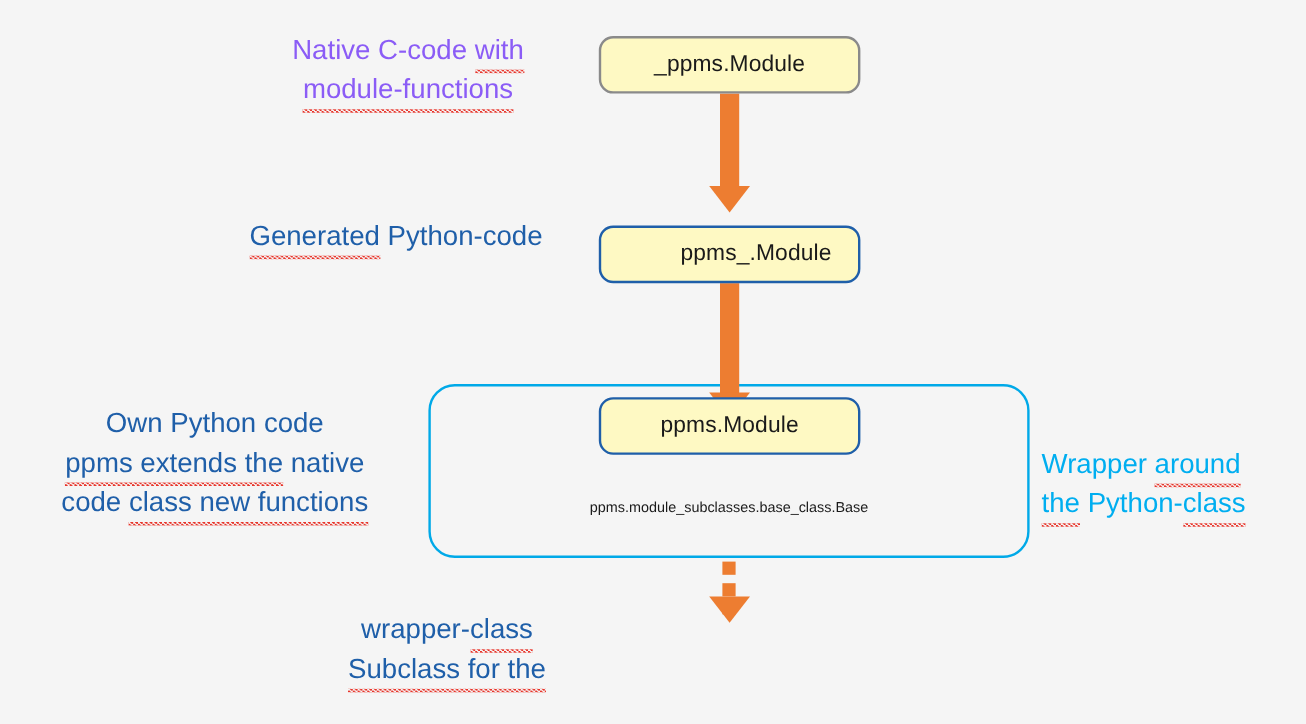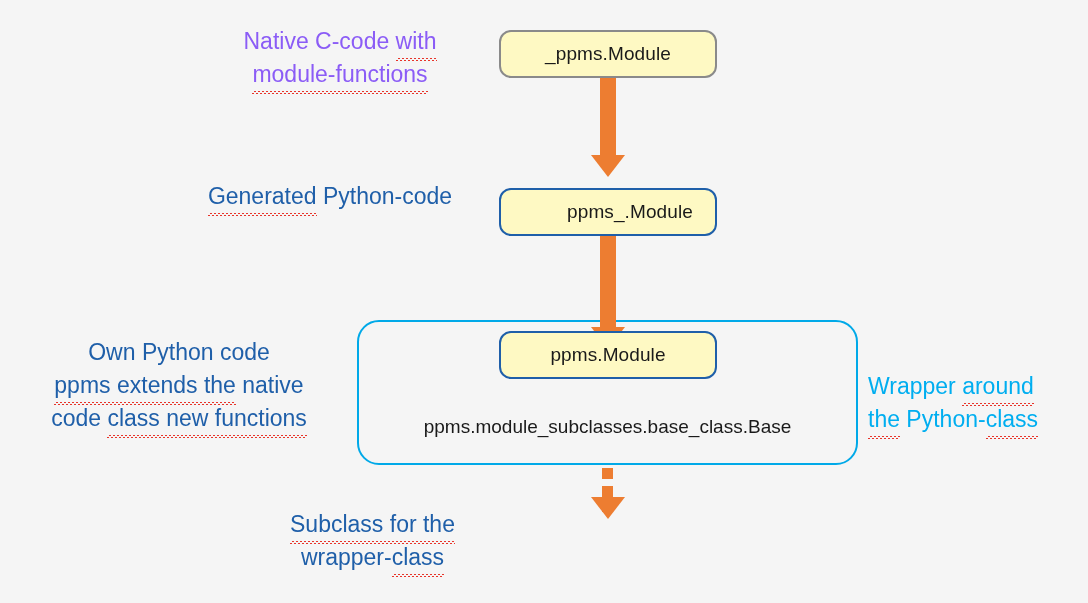--- a/index.html
+++ b/index.html
@@ -56,21 +56,21 @@
     box-sizing: border-box;
     border: 2.5px solid #00a9e8;
     border-radius: 22px;
     background: transparent;
     z-index: 3;
   }
   .wrapper-basetext {
     position: absolute;
     width: 100%;
     text-align: center;
-    font-size: 19px;
+    font-size: 12px;
     color: #1a1a1a;
     z-index: 6;
   }
 
   
   .conn-line {
     position: absolute;
     background: #ed7d31;
     z-index: 4;
   }
@@ -171,18 +171,18 @@
     <span class="ln">Wrapper <span class="sq">around</span></span>
     <span class="ln"><span class="sq">the</span> Python-<span class="sq">class</span></span>
   </div>
 
   <div class="conn-dot" style="left:602px; top:468px;"></div>
   <div class="conn-dot" style="left:602px; top:486px;"></div>
   <div class="conn-dot" style="left:602px; top:501px;"></div>
   <div class="conn-head" style="left:591px; top:497px;"></div>
 
   <div class="label label-blue" style="left:225px; top:508px; width:295px;">
+    <span class="ln">wrapper-<span class="sq">class</span></span>
     <span class="ln"><span class="sq">Subclass for the</span></span>
-    <span class="ln">wrapper-<span class="sq">class</span></span>
   </div>
 
 
 </div>
 
 </body></html>

